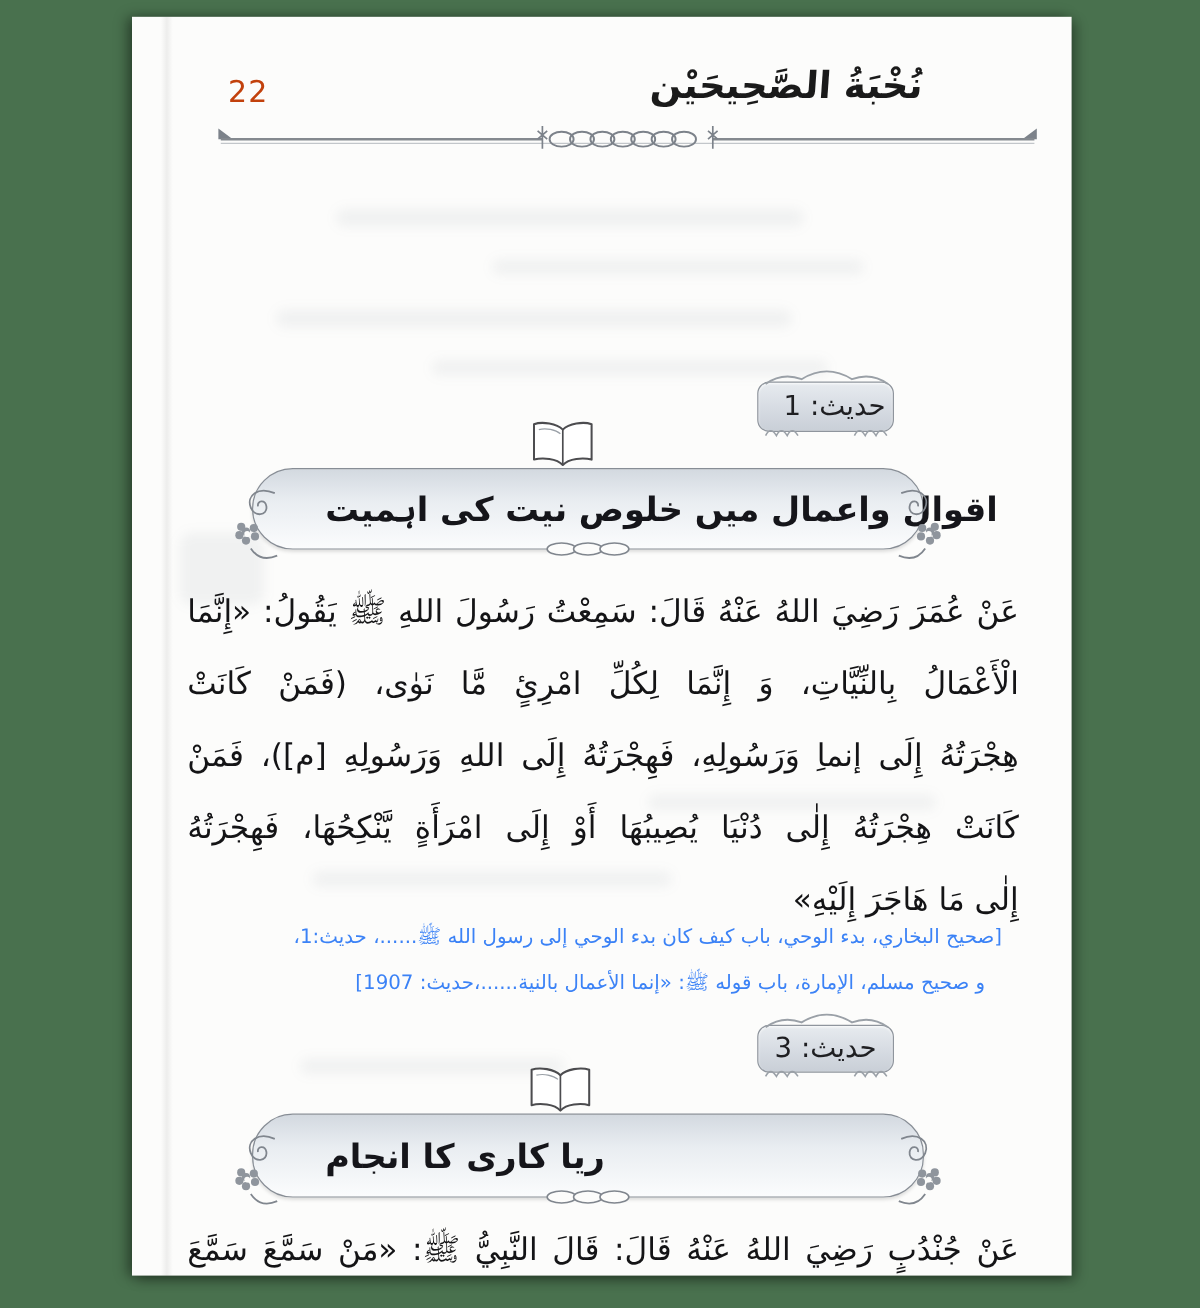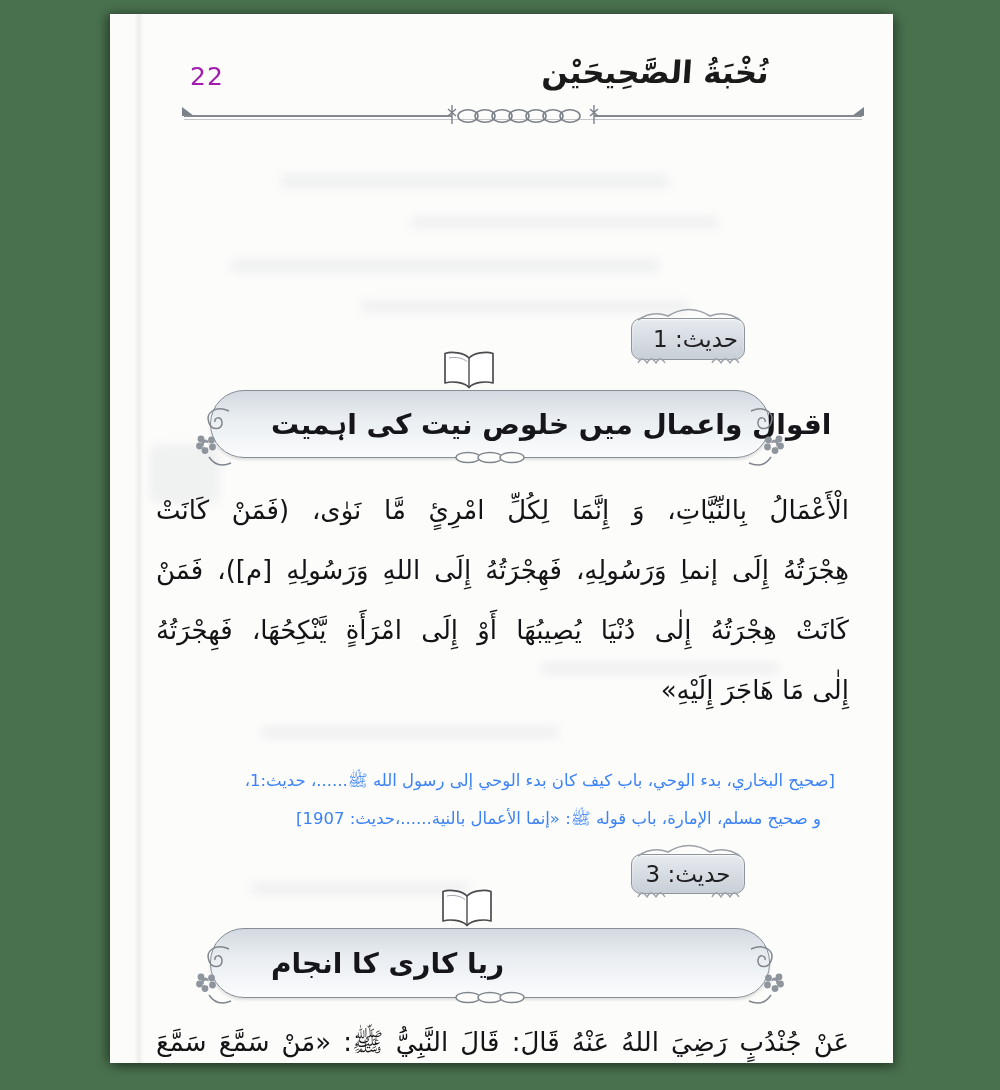--- a/index.html
+++ b/index.html
@@ -20,21 +20,21 @@
     position:absolute; left:24px; top:0; bottom:0; width:10px;
     background:linear-gradient(90deg, rgba(0,0,0,0) 0%, rgba(0,0,0,.06) 50%, rgba(0,0,0,0) 100%);
   }
 
   
   .ghost{ position:absolute; border-radius:10px; background:rgba(90,95,110,.07); filter:blur(5px); }
 
   
   .page-number{
     position:absolute; left:80px; top:48px; direction:ltr;
-    font-size:25px; letter-spacing:1px; color:#a21caf;
+    font-size:25px; letter-spacing:1px; color:#c2410c;
   }
   .book-title{
     position:absolute; right:124px; top:40px;
     font-size:31px; font-weight:bold; color:#1a1a1a;
     transform:skewX(-4deg);
   }
   .divider{ position:absolute; left:66px; top:86px; }
 
   
   .badge{
@@ -179,20 +179,21 @@
         <g stroke="#80868e" stroke-width="1.4" fill="#fcfcfb">
           <ellipse cx="24" cy="7.5" rx="12" ry="5"></ellipse>
           <ellipse cx="46" cy="7.5" rx="12" ry="5"></ellipse>
           <ellipse cx="68" cy="7.5" rx="12" ry="5"></ellipse>
         </g>
       </svg>
       <span class="banner-title">اقوال واعمال میں خلوص نیت کی اہمیت</span>
     </div>
 
     <div class="hadith-block" style="top:466px;">
+      <div class="hadith-line">عَنْ عُمَرَ رَضِيَ اللهُ عَنْهُ قَالَ: سَمِعْتُ رَسُولَ اللهِ ﷺ يَقُولُ: «إِنَّمَا</div>
       <div class="hadith-line">الْأَعْمَالُ بِالنِّيَّاتِ، وَ إِنَّمَا لِكُلِّ امْرِئٍ مَّا نَوٰى، (فَمَنْ كَانَتْ</div>
       <div class="hadith-line">هِجْرَتُهُ إِلَى إنماِ وَرَسُولِهِ، فَهِجْرَتُهُ إِلَى اللهِ وَرَسُولِهِ [م])، فَمَنْ</div>
       <div class="hadith-line">كَانَتْ هِجْرَتُهُ إِلٰى دُنْيَا يُصِيبُهَا أَوْ إِلَى امْرَأَةٍ يَّنْكِحُهَا، فَهِجْرَتُهُ</div>
       <div class="hadith-line short">إِلٰى مَا هَاجَرَ إِلَيْهِ»</div>
     </div>
 
     <div class="citation-block" style="top:748px;">
       <div class="citation-line">[صحيح البخاري، بدء الوحي، باب كيف كان بدء الوحي إلى رسول الله ﷺ......، حديث:1،</div>
       <div class="citation-line">و صحيح مسلم، الإمارة، باب قوله ﷺ: «إنما الأعمال بالنية......،حديث: 1907]</div>
     </div>

